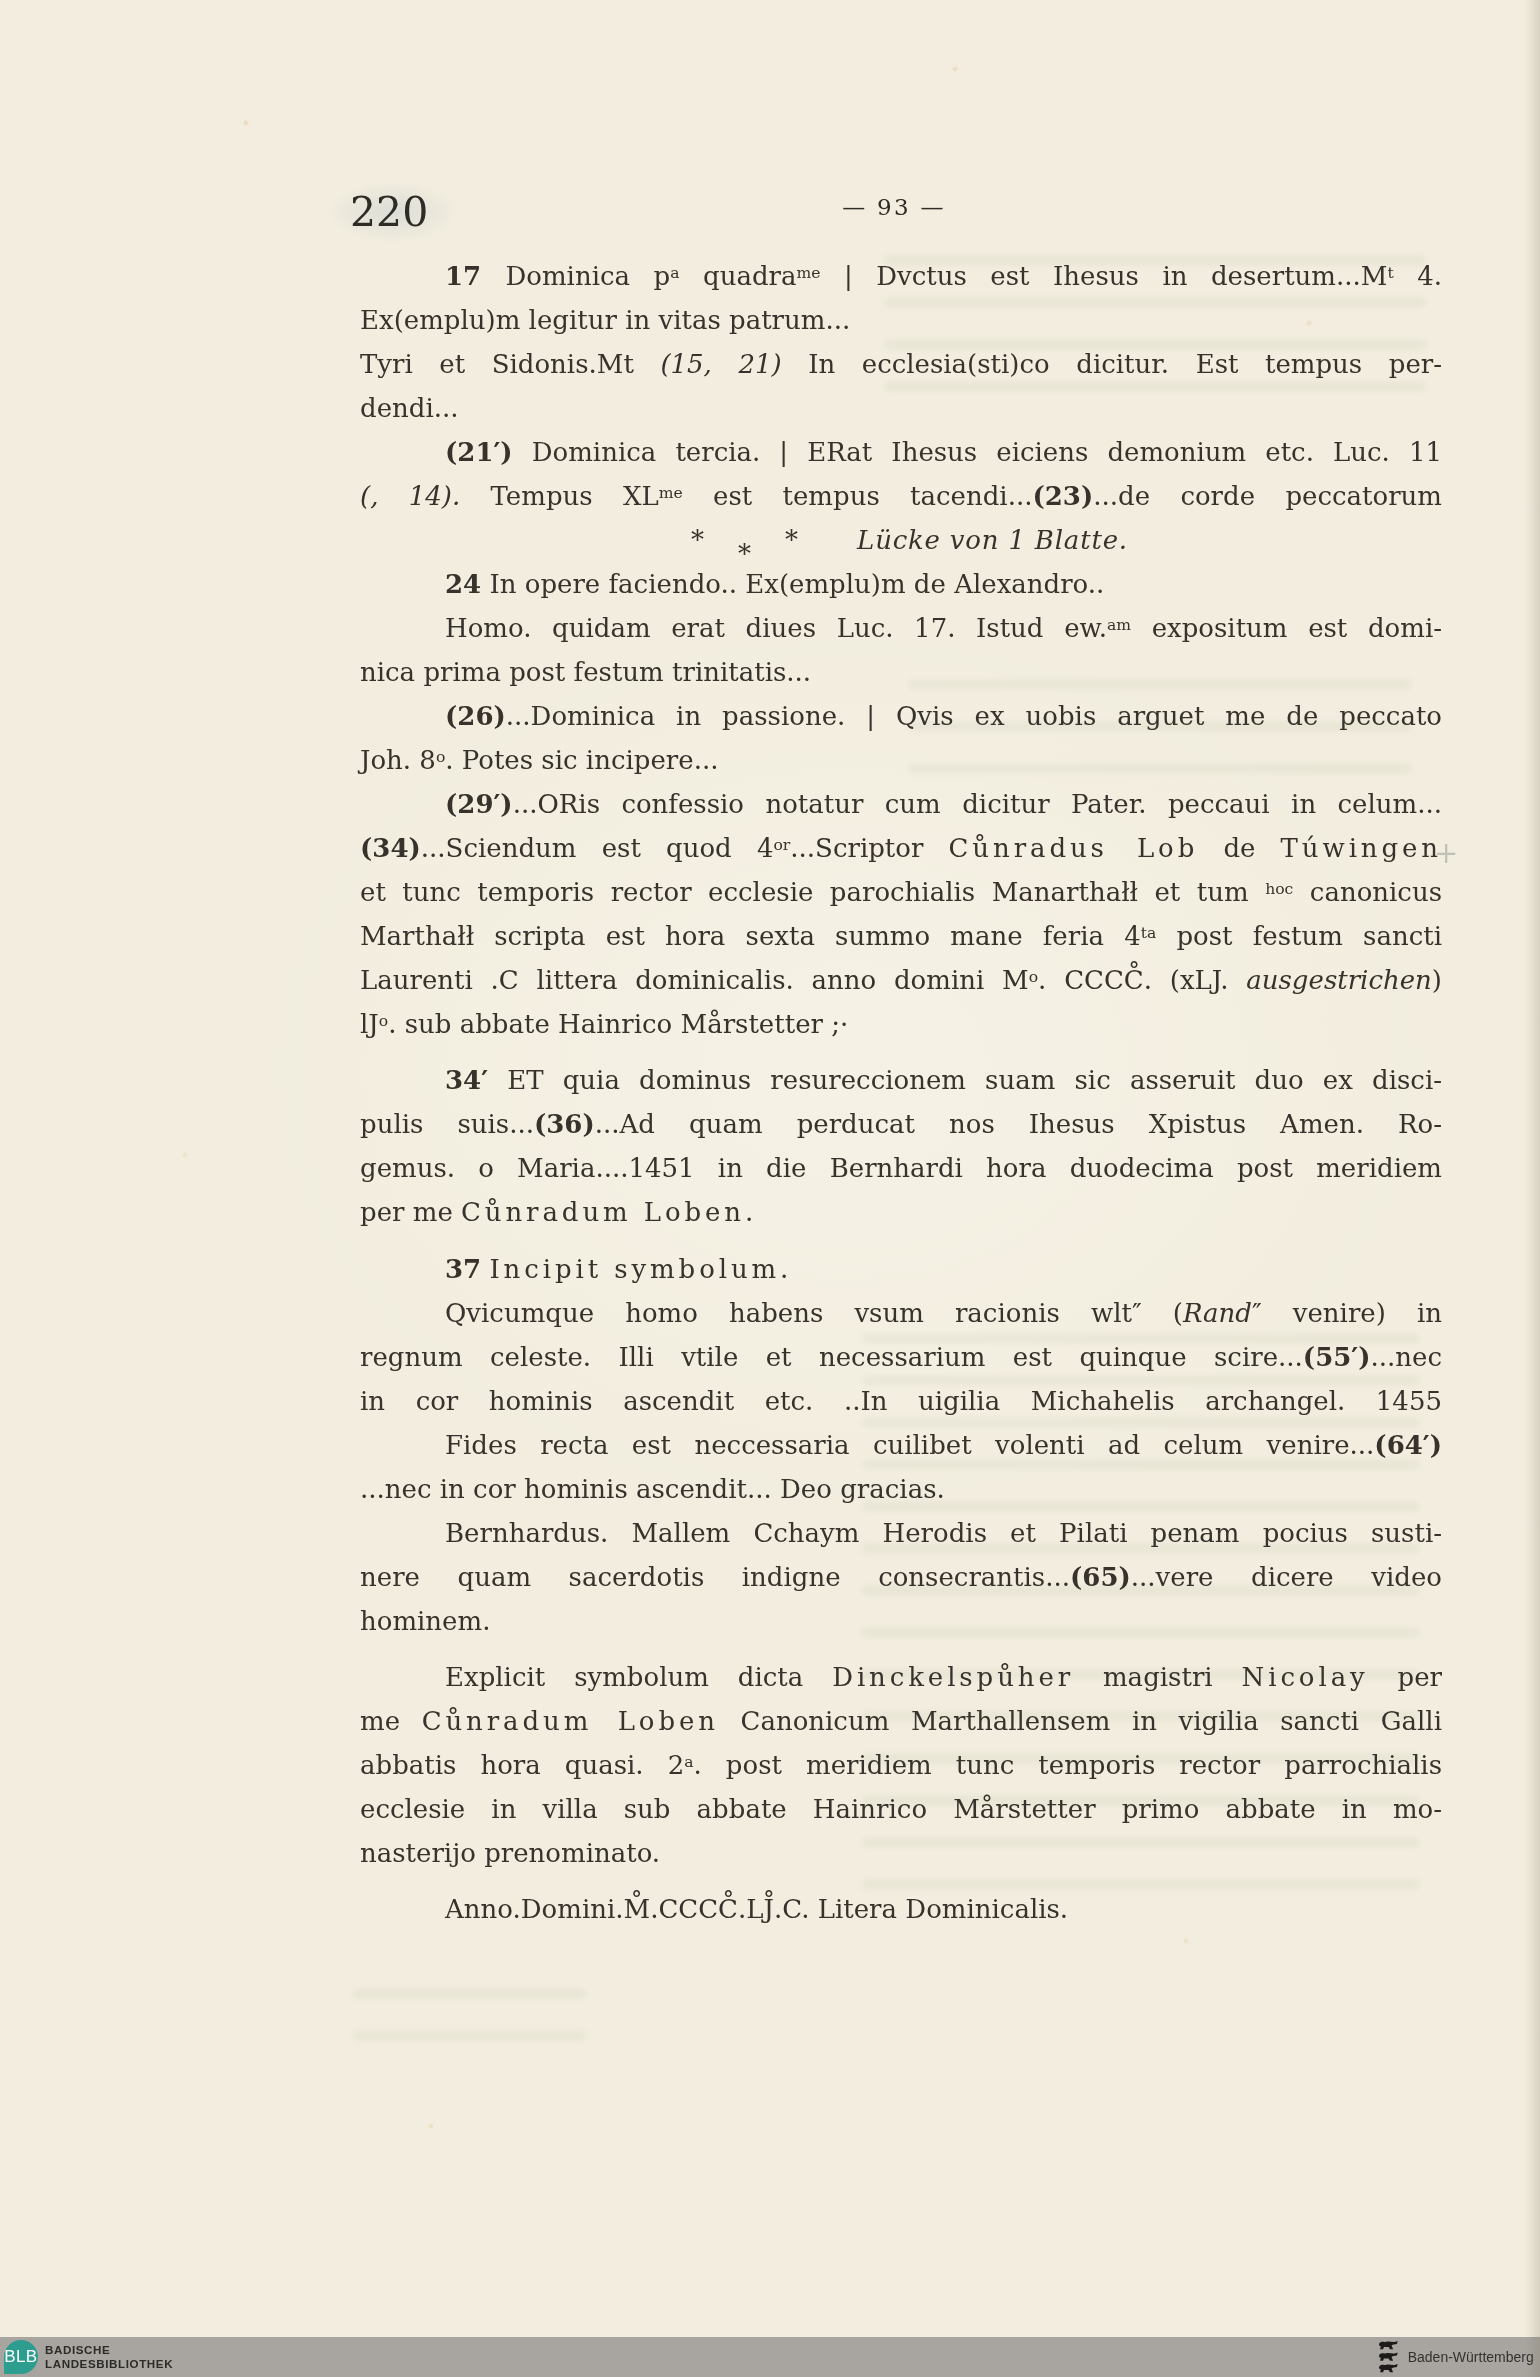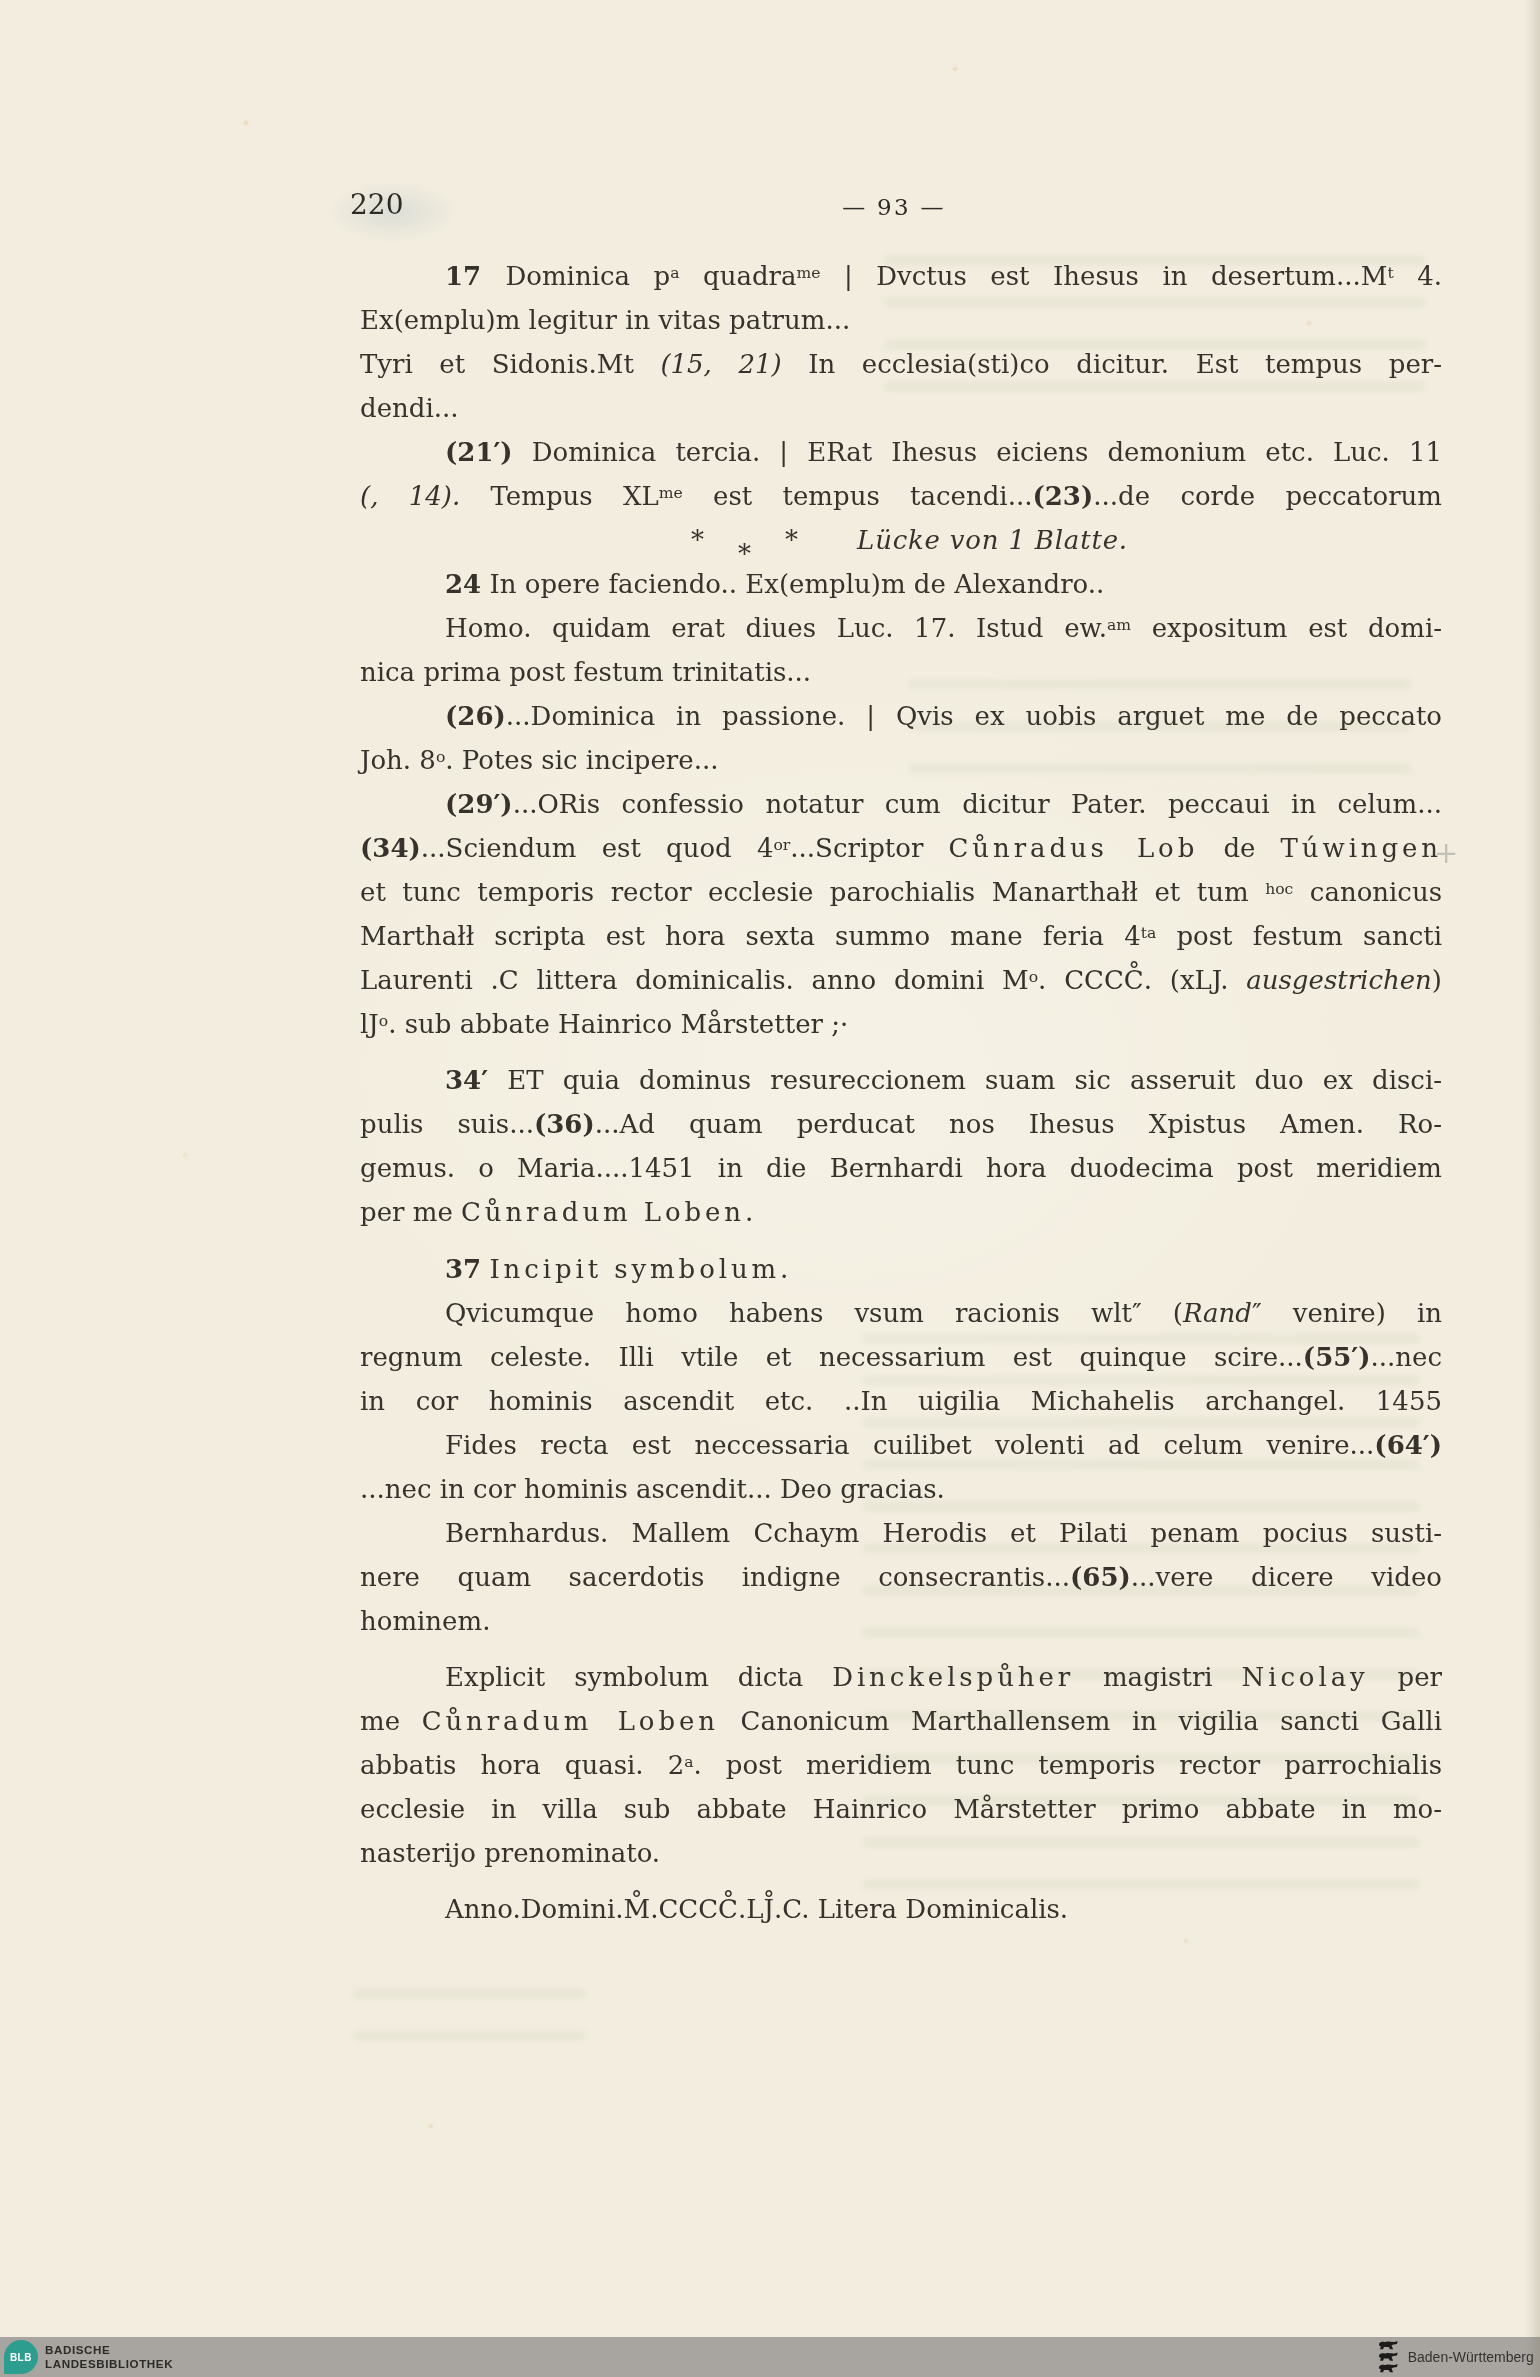--- a/index.html
+++ b/index.html
@@ -26,21 +26,21 @@
   }
   .smudge{
     position:absolute;left:327px;top:181px;width:131px;height:62px;
     background:radial-gradient(ellipse at center, rgba(160,180,195,.28), transparent 70%);
   }
   .ghost{
     position:absolute;opacity:.14;filter:blur(3.1px);
     background:repeating-linear-gradient(to bottom, transparent 0 25px, rgba(120,135,105,.55) 25px 34px, transparent 34px 42px);
   }
   .folio{
-    position:absolute;left:350px;top:188px;font-size:28px;color:#2f2b26;
+    position:absolute;left:350px;top:188px;font-size:41px;color:#2f2b26;
   }
   .pagenum{
     position:absolute;left:786px;top:194px;width:216px;text-align:center;
     font-size:23px;color:#2f2b26;letter-spacing:2.3px;
   }
   .doc{
     position:absolute;left:360px;top:254px;width:1082px;
     font-size:26px;line-height:44px;color:#37322b;
   }
   .line{margin:0;}
@@ -62,21 +62,21 @@
   
   .footer{
     position:absolute;left:0;bottom:0;width:1540px;height:40px;background:#a8a5a0;
     font-family:"Liberation Sans", sans-serif;
   }
   .blb-badge{
     position:absolute;left:3.9px;top:3.1px;width:34px;height:34px;
     background:#2d9d90;border-radius:50% 50% 50% 0;
     display:flex;align-items:center;justify-content:center;
   }
-  .blb-abbrev{color:#ffffff;font-weight:700;font-size:10px;letter-spacing:0.4px;}
+  .blb-abbrev{color:#ffffff;font-weight:400;font-size:17px;letter-spacing:0.4px;}
   .lib-name{
     position:absolute;left:45px;top:6.2px;color:#2c2b27;
     font-weight:700;font-size:11.6px;line-height:14px;letter-spacing:0.6px;
   }
   .bw-group{
     position:absolute;left:1377px;top:0;height:40px;
     display:flex;align-items:center;gap:7.7px;
   }
   .bw-name{font-size:14px;font-weight:500;color:#34322e;white-space:nowrap;}
 </style>

